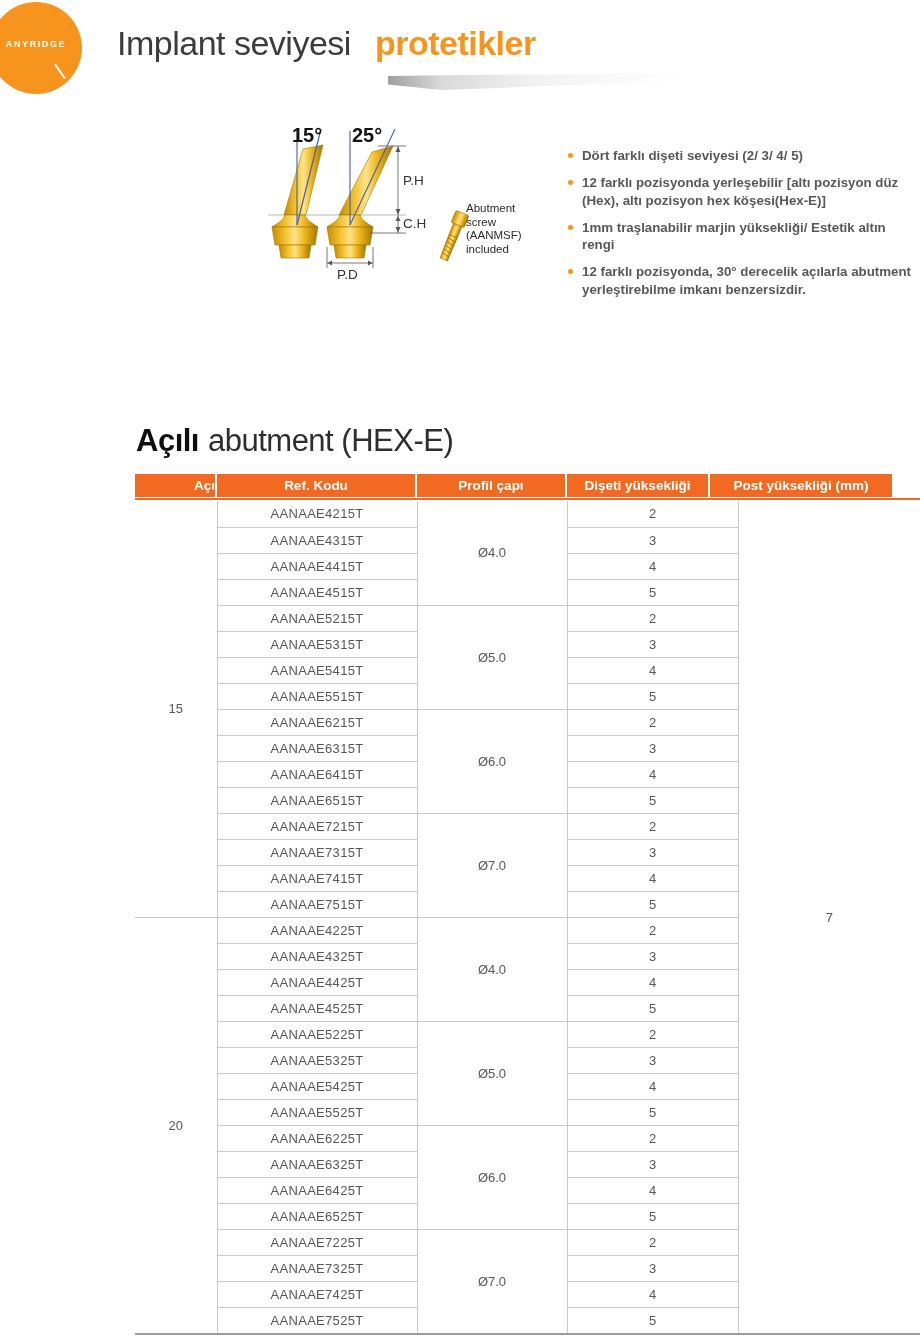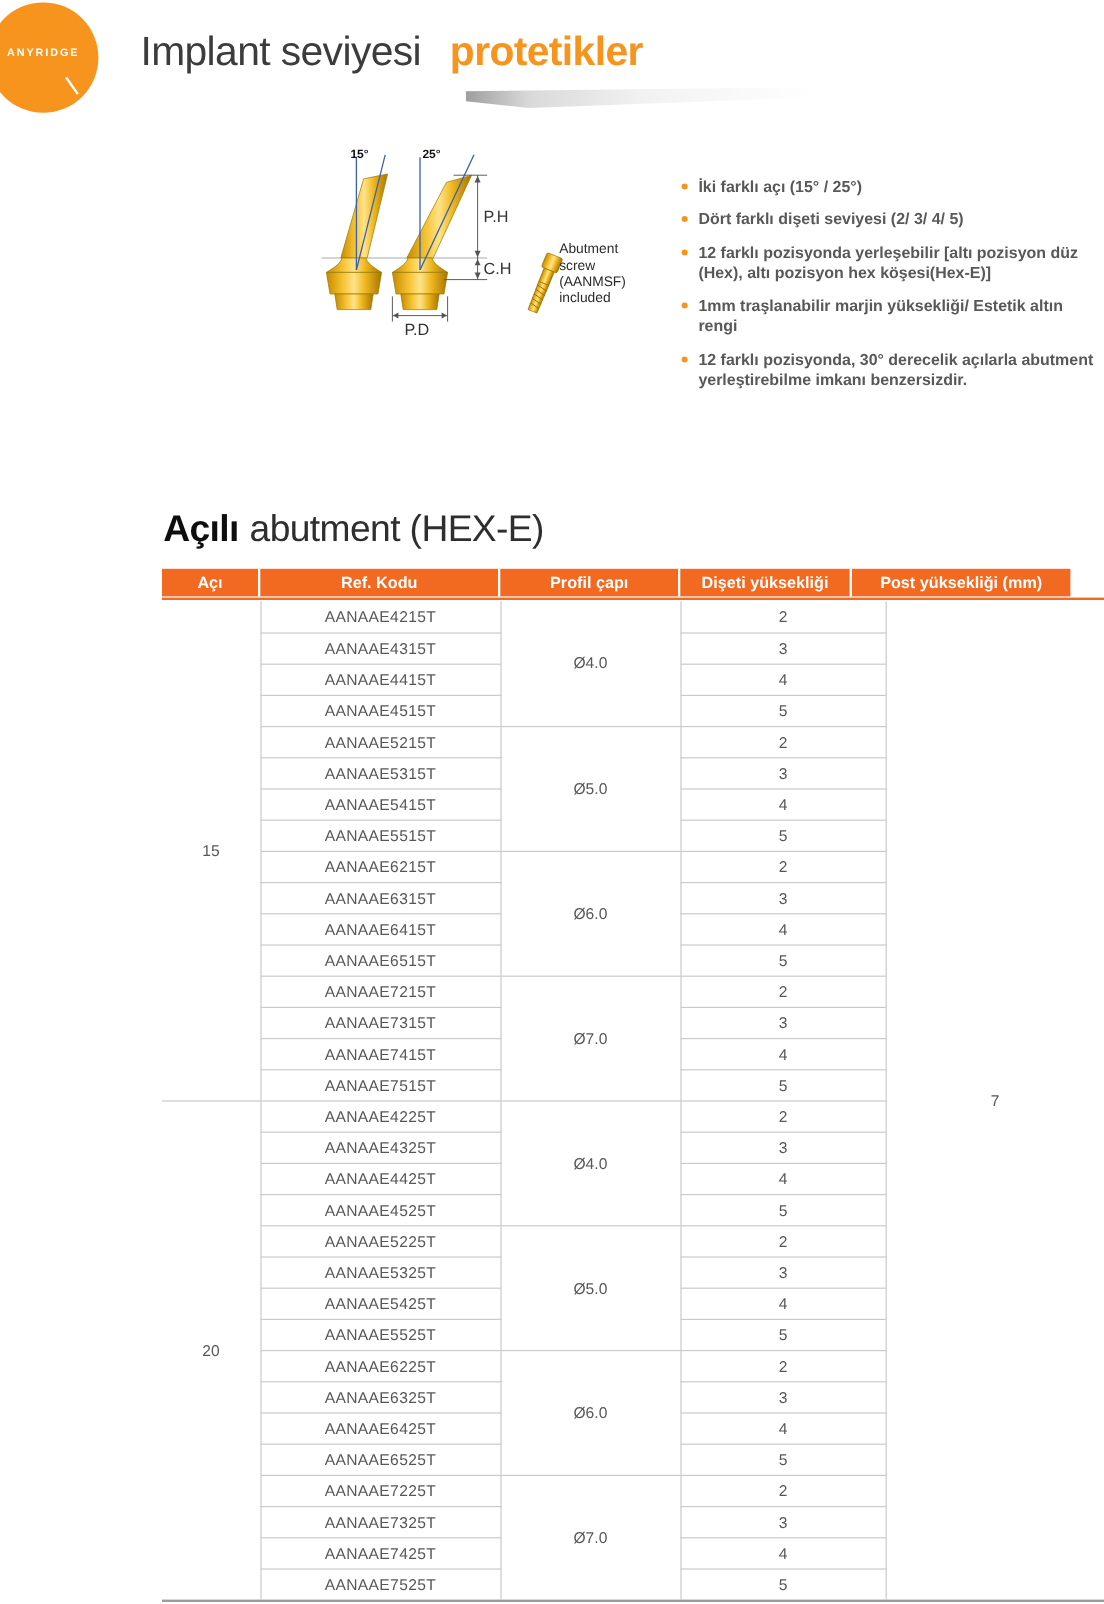--- a/index.html
+++ b/index.html
@@ -19,21 +19,21 @@
   .main-title { position:absolute; left:117px; top:24px; font-size:34px; color:#3C3C3C;
     letter-spacing:-0.5px; white-space:nowrap; }
   .main-title .accent { color:#F7941D; font-weight:bold; margin-left:24px; }
   .swoosh { position:absolute; left:388px; top:70px; width:530px; height:20px;
     background:linear-gradient(to right,#9e9e9e 0%, #d9d9d9 10%, #f2f2f2 28%, #ffffff 55%);
     clip-path:polygon(0 30%, 100% 0%, 100% 10%, 10% 100%, 0 72%); }
 
   
   .illustration { position:absolute; left:260px; top:115px; width:280px; height:170px; }
   .illustration svg { position:absolute; left:0; top:0; }
-  .angle-label { position:absolute; font-size:10px; font-weight:bold; color:#111; }
+  .angle-label { position:absolute; font-size:20px; font-weight:bold; color:#111; }
   .angle-left  { left:32px; top:9px; }
   .angle-right { left:92px; top:9px; }
   .dim-label { position:absolute; font-size:13.5px; color:#333; }
   .dim-ph { left:143px; top:58px; }
   .dim-ch { left:143px; top:101px; }
   .dim-pd { left:77px; top:152px; }
   .screw-note { position:absolute; left:206px; top:87px; width:74px;
     font-size:11.5px; line-height:1.18; color:#2B2B2B; white-space:pre-line; }
 
   
@@ -46,21 +46,21 @@
   
   .section-title { position:absolute; left:136px; top:423px; font-size:31px; white-space:nowrap; }
   .section-title .t-bold { font-weight:800; color:#0E0E0E; letter-spacing:-0.5px; }
   .section-title .t-rest { font-weight:400; color:#2E2E2E; margin-left:9px; letter-spacing:-0.5px; }
 
   
   .thead { position:absolute; left:135px; top:474px; width:785px; height:23px; display:flex; }
   .th { background:#F26A21; color:#fff; font-size:13.5px; font-weight:bold;
     text-align:center; line-height:23px; border-right:2px solid #fff; height:23px; }
   .th:last-child { border-right:none; }
-  .th-0 { width:82px; } .th-1 { width:200px; } .th-2 { width:150px; }
+  .th-0 { width:82px;text-align:right; } .th-1 { width:200px; } .th-2 { width:150px; }
   .th-3 { width:143px; } .th-4 { width:182px; }
   .thead-rule { position:absolute; left:135px; top:498px; width:785px; height:2px; background:#F26A21; }
 
   
   .tbody-wrap { position:absolute; left:135px; top:501px; width:785px;
     border-bottom:2px solid #9C9C9C; }
   table.spec { border-collapse:collapse; width:785px; table-layout:fixed; }
   table.spec tr { height:26px; }
   table.spec td { border:1px solid #CACACA; text-align:center; vertical-align:middle;
     font-size:13px; color:#57575A; padding:0; }
@@ -149,24 +149,20 @@
     <span class="dim-label dim-ph">P.H</span>
     <span class="dim-label dim-ch">C.H</span>
     <span class="dim-label dim-pd">P.D</span>
     <span class="screw-note">Abutment
 screw
 (AANMSF)
 included</span>
   </div>
 
   <ul class="features">
-    <li>
-        <span class="bullet-dot"></span>
-        <span class="feature-text">İki farklı açı (15° / 25°)</span>
-      </li>
     <li>
         <span class="bullet-dot"></span>
         <span class="feature-text">Dört farklı dişeti seviyesi (2/ 3/ 4/ 5)</span>
       </li>
     <li>
         <span class="bullet-dot"></span>
         <span class="feature-text">12 farklı pozisyonda yerleşebilir [altı pozisyon düz (Hex), altı pozisyon hex köşesi(Hex-E)]</span>
       </li>
     <li>
         <span class="bullet-dot"></span>

